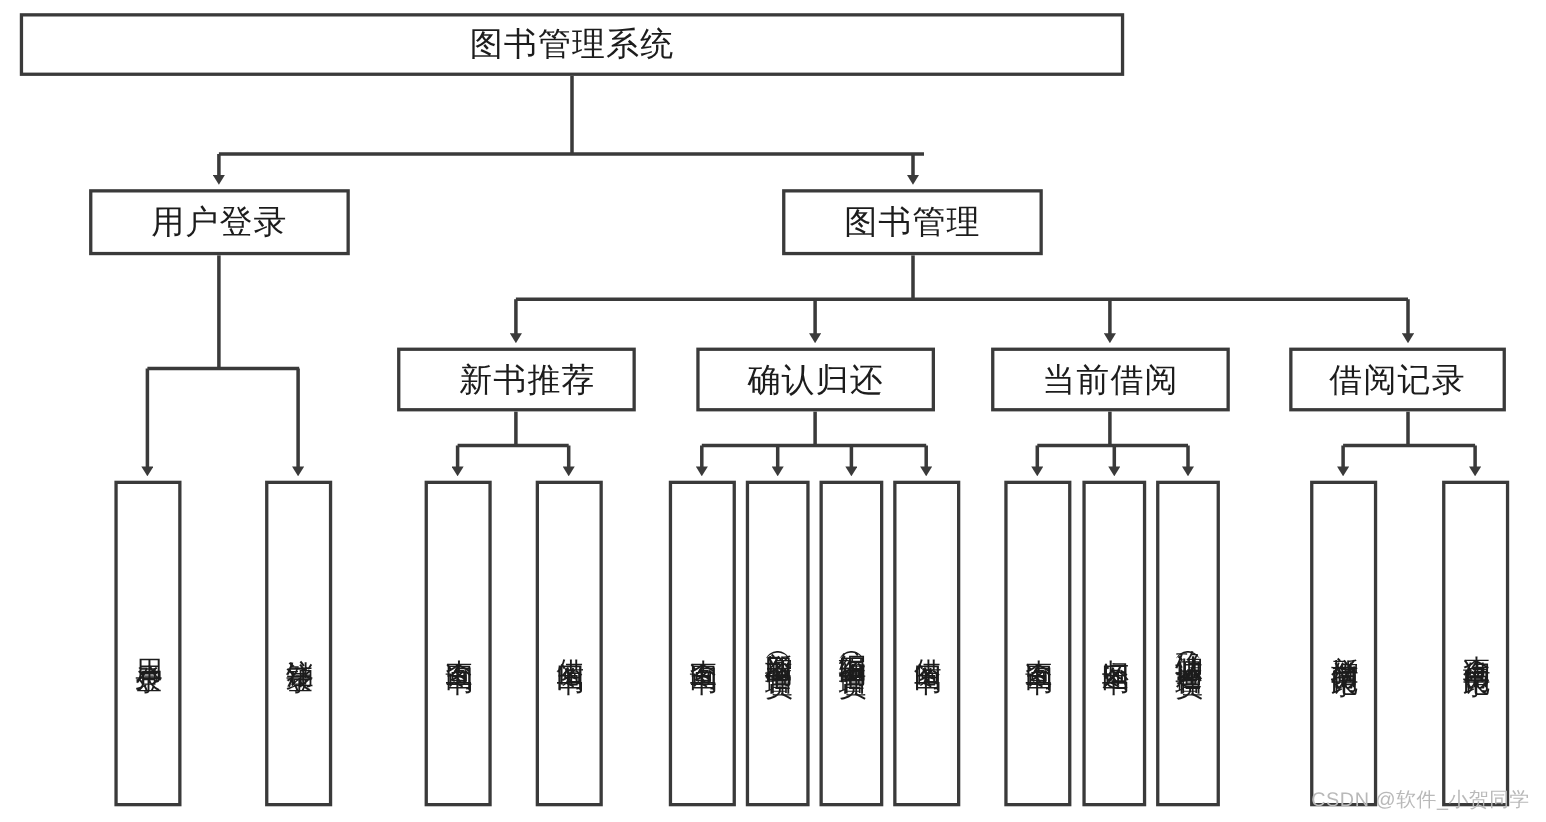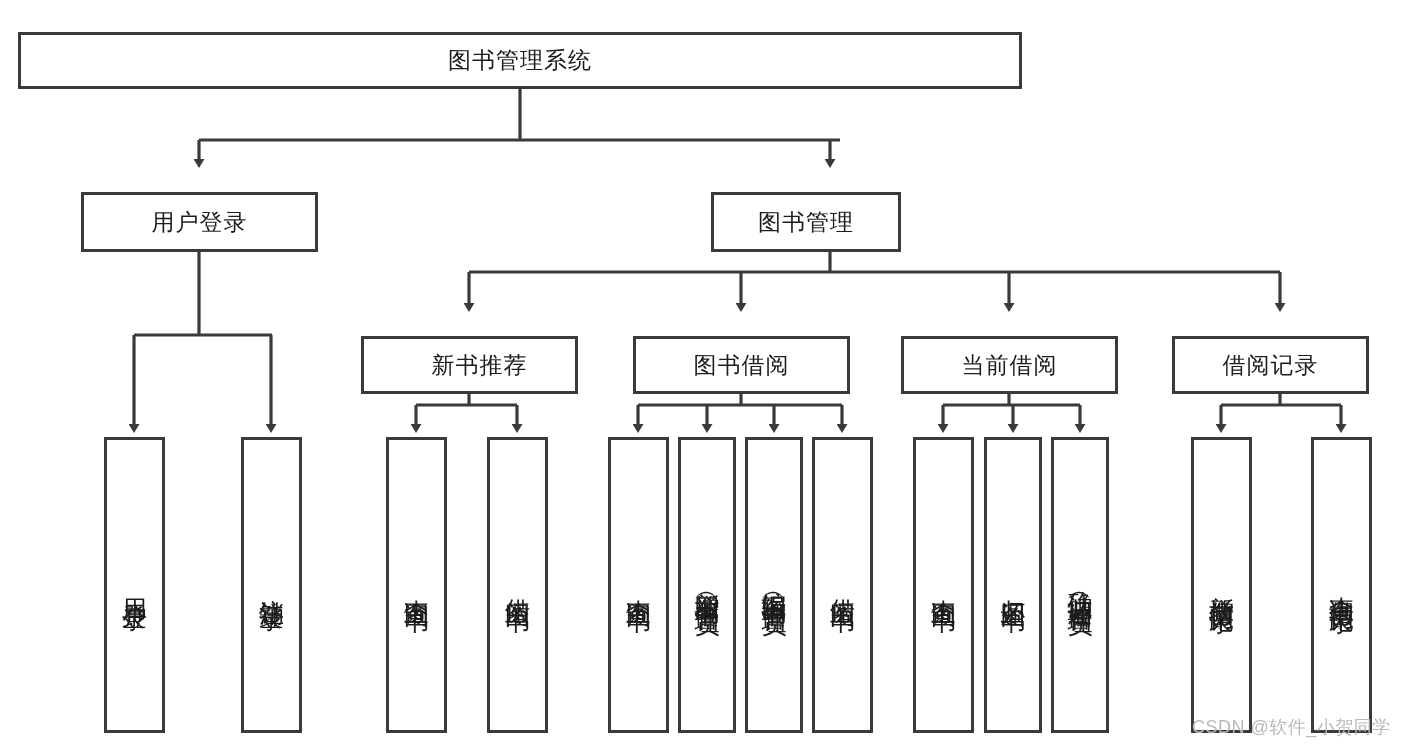--- a/index.html
+++ b/index.html
@@ -29,23 +29,22 @@
     position: absolute;
     box-sizing: border-box;
     border: 3px solid #3a3a3a;
     background: #ffffff;
     display: flex;
     align-items: center;
     justify-content: center;
     color: #1c1c1c;
   }
   .node.h {
-    font-size: 23px;
+    font-size: 30px;
     letter-spacing: 1px;
-    margin-top: 20px;
   }
   .node.v {
     writing-mode: vertical-rl;
     text-orientation: upright;
     font-size: 25px;
     letter-spacing: 3px;
     align-items: center;
     justify-content: center;
     padding-top: 6px;
     padding-bottom: 6px;
@@ -116,24 +115,24 @@
       <path d="M1280,374 L1280,405"></path>
       <path d="M1221,405 L1341,405"></path>
       <path d="M1221,405 L1221,425" marker-end="url(#arrow)"></path>
       <path d="M1341,405 L1341,425" marker-end="url(#arrow)"></path>
     </g>
   </svg>
 
   <div class="node h" style="left: 18px; top: 12px; width: 1004px; height: 57px;">图书管理系统</div>
 
   <div class="node h" style="left: 81px; top: 172px; width: 237px; height: 60px;">用户登录</div>
-  <div class="node h" style="left: 711px; top: 172px; width: 190px; height: 60px;">图书管理</div>
+  <div class="node h" style="left: 711px; top: 172px; width: 237px; height: 60px;">图书管理</div>
 
   <div class="node h" style="left: 361px; top: 316px; width: 217px; height: 58px; padding-left: 20px;">新书推荐</div>
-  <div class="node h" style="left: 633px; top: 316px; width: 217px; height: 58px;">图书借阅</div>
+  <div class="node h" style="left: 633px; top: 316px; width: 217px; height: 58px;">确认归还</div>
   <div class="node h" style="left: 901px; top: 316px; width: 217px; height: 58px;">当前借阅</div>
   <div class="node h" style="left: 1172px; top: 316px; width: 197px; height: 58px;">借阅记录</div>
 
   <div class="node v" style="left: 104px; top: 437px; width: 61px; height: 296px;">
       <span class="vtext">用户登录</span>
     </div>
   <div class="node v" style="left: 241px; top: 437px; width: 61px; height: 296px;">
       <span class="vtext">注销登录</span>
     </div>
   <div class="node v" style="left: 386px; top: 437px; width: 61px; height: 296px;">

